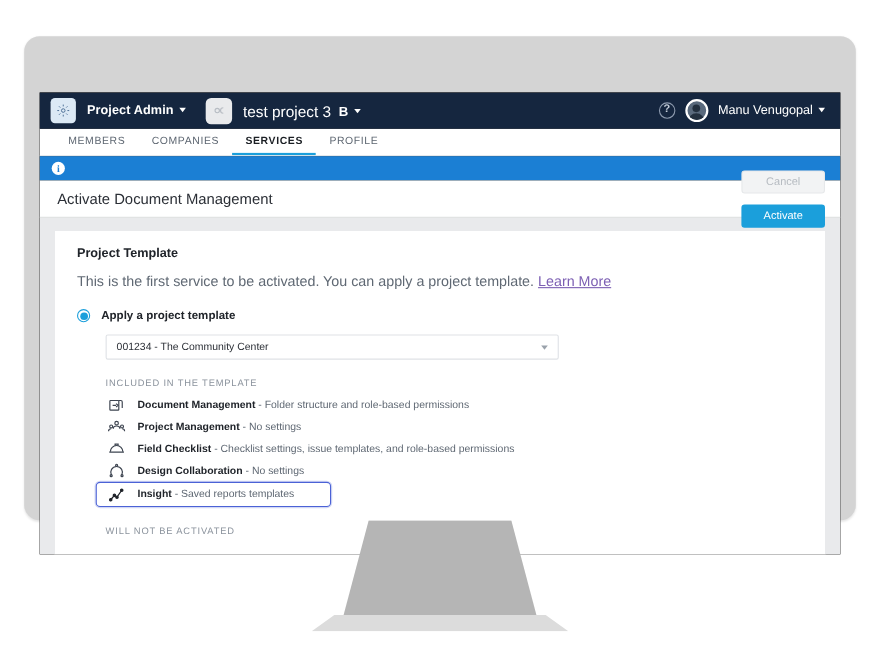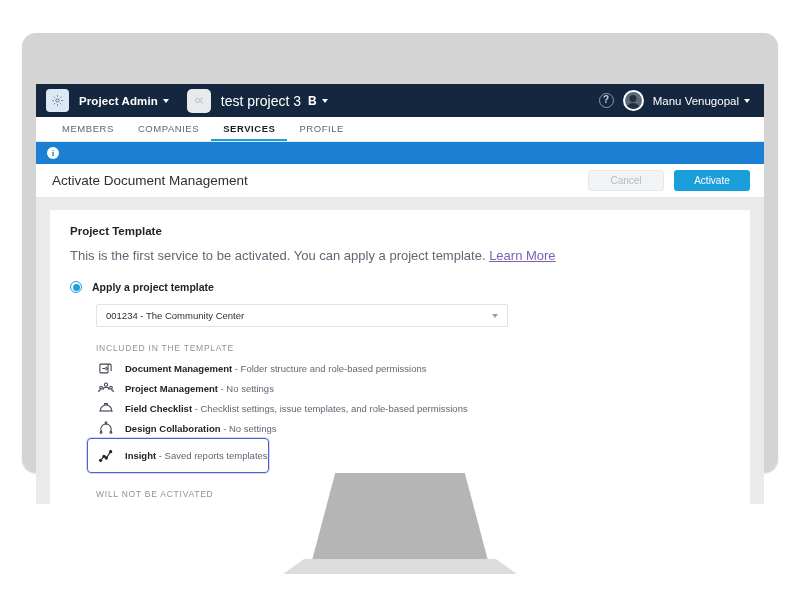--- a/index.html
+++ b/index.html
@@ -123,21 +123,21 @@
     text-align: center; font-family: "Liberation Serif", serif; flex: none;
   }
   .banner-text { color: #ffffff; font-size: 10px; }
 
   
   .page-title-row {
     height: 34px; background: #ffffff; display: flex; align-items: center;
     padding: 0 14px 0 16px; border-bottom: 1px solid #e4e6e8;
   }
   .page-title { font-size: 13.5px; color: #2b2f36; }
-  .title-actions { margin-left: auto; display: flex; align-items: flex-end; gap: 10px; }
+  .title-actions { margin-left: auto; display: flex; align-items: flex-end; gap: 10px; flex-direction: column; }
   .btn {
     height: 21px; min-width: 76px; border-radius: 3px; border: none;
     font-size: 10px; font-family: inherit; cursor: pointer;
     display: flex; align-items: center; justify-content: center;
   }
   .btn-cancel { background: #f2f3f4; color: #b6bbc1; border: 1px solid #e6e8ea; cursor: default; }
   .btn-primary { background: #1b9fdb; color: #ffffff; }
 
   
   .content {
@@ -180,21 +180,21 @@
     margin: 16px 0 0 26px;
   }
   .svc-list { margin: 5px 0 0 26px; }
   .svc-row {
     display: flex; align-items: center; gap: 11px;
     height: 20px; padding: 0 9px; margin-left: -9px;
     border: 1px solid transparent; border-radius: 4px; width: fit-content;
   }
   .svc-row.focused {
     border-color: #4b62d6; box-shadow: 0 0 0 1px rgba(75,98,214,.25);
-    height: 35px; padding-right: 0;
+    height: 23px; padding-right: 32px;
   }
   .svc-icon { width: 17px; height: 17px; flex: none; display: flex; align-items: center; justify-content: center; }
   .svc-text { font-size: 9.5px; color: #5f6873; white-space: nowrap; }
   .svc-text b { color: #20242a; font-weight: bold; }
 </style>
 </head>
 <body>
 
 <div id="monitor-scene">
 

